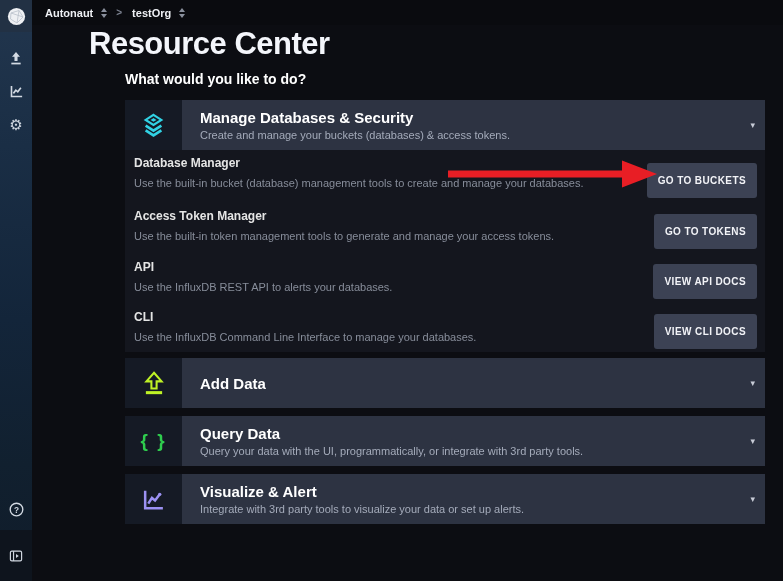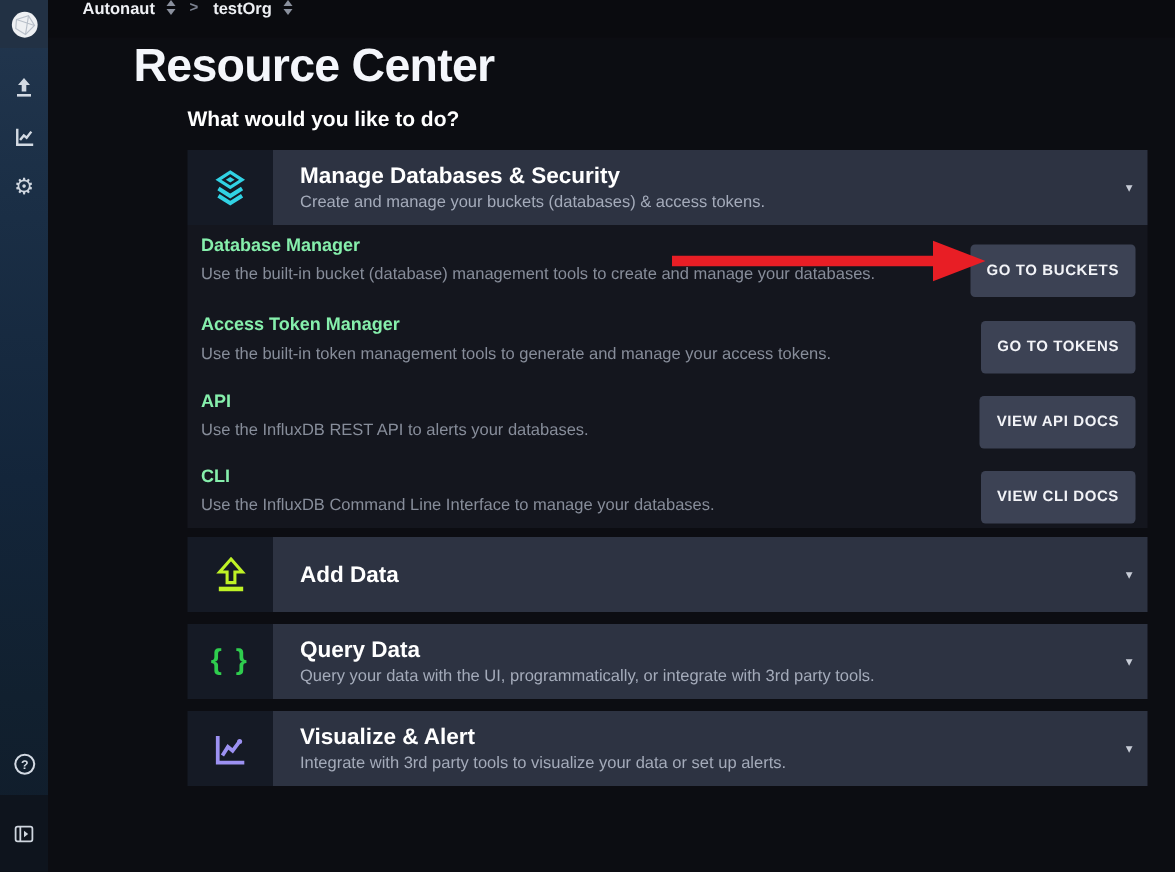--- a/index.html
+++ b/index.html
@@ -12,21 +12,21 @@
   .logo-cell { height:32px; background:#223144; display:flex; align-items:center; justify-content:center; }
   .nav-icons { display:flex; flex-direction:column; align-items:center; gap:13px; padding-top:16px; }
   .nav-btn { width:20px; height:20px; display:flex; align-items:center; justify-content:center; color:#d3dae3; }
   .gear-glyph { font-size:15px; line-height:1; color:#cfd6df; }
   .help-wrap { position:absolute; bottom:62px; left:0; width:32px; display:flex; justify-content:center; }
   .bottom-cell { position:absolute; bottom:0; left:0; width:32px; height:51px; background:#0e141d;
     display:flex; align-items:center; justify-content:center; }
 
   
   .topbar { position:absolute; left:32px; top:0; width:751px; height:25px; background:#0a0b0f;
-    display:flex; align-items:flex-start; padding-left:23px; }
+    display:flex; align-items:center; padding-left:13px; }
   .crumb { font-size:11px; font-weight:bold; color:#eef0f4; }
   .sort-carets { display:inline-flex; flex-direction:column; gap:2px; margin:0 9px 0 8px; }
   .tri-up { width:0; height:0; border-left:3px solid transparent; border-right:3px solid transparent; border-bottom:4px solid #8a909d; }
   .tri-down { width:0; height:0; border-left:3px solid transparent; border-right:3px solid transparent; border-top:4px solid #8a909d; }
   .crumb-sep { font-size:10px; font-weight:bold; color:#7c8290; margin-right:10px; }
 
   
   .page-title { position:absolute; left:53px; top:26px; font-size:31px; font-weight:bold; color:#f4f6fb; letter-spacing:-0.5px;margin-left:36px; }
   .page-subtitle { position:absolute; left:125px; top:71px; font-size:14px; font-weight:bold; color:#ffffff; }
 
@@ -36,21 +36,21 @@
   .head-body { flex:1; background:#2d3342; position:relative; display:flex; flex-direction:column; justify-content:center; padding-left:18px; }
   .head-title { font-size:15px; font-weight:bold; color:#ffffff; }
   .head-desc { font-size:11px; color:#a4abba; margin-top:3px; }
   .caret { position:absolute; right:10px; top:50%; transform:translateY(-50%); color:#c7ccd6; font-size:9px; }
 
   .braces-glyph { font-size:19px; font-weight:bold; color:#2fcd4e; letter-spacing:2px; }
 
   
   .expand-section { position:absolute; left:125px; top:150px; width:640px; height:202px; background:#14161e; }
   .exp-row { position:absolute; left:9px; right:180px; }
-  .row-title { font-size:12px; font-weight:bold; color:#86efac; }
+  .row-title { font-size:12px; font-weight:bold; color:#e5e5e5; }
   .row-desc { font-size:11px; color:#878d9a; margin-top:7px; }
   .row-1 { top:6px; } .row-2 { top:59px; } .row-3 { top:110px; } .row-4 { top:160px; }
 
   .link-btn { position:absolute; right:8px; height:35px; background:#3c4254; border:none; border-radius:3px;
     color:#f2f3f7; font-family:"Liberation Sans",sans-serif; font-size:10px; font-weight:bold;
     letter-spacing:0.4px; padding:0 11px; cursor:pointer; }
   .btn-1 { top:13px; } .btn-2 { top:64px; } .btn-3 { top:114px; } .btn-4 { top:164px; }
 
   
   .anno-arrow { position:absolute; left:446px; top:159px; z-index:20; }

